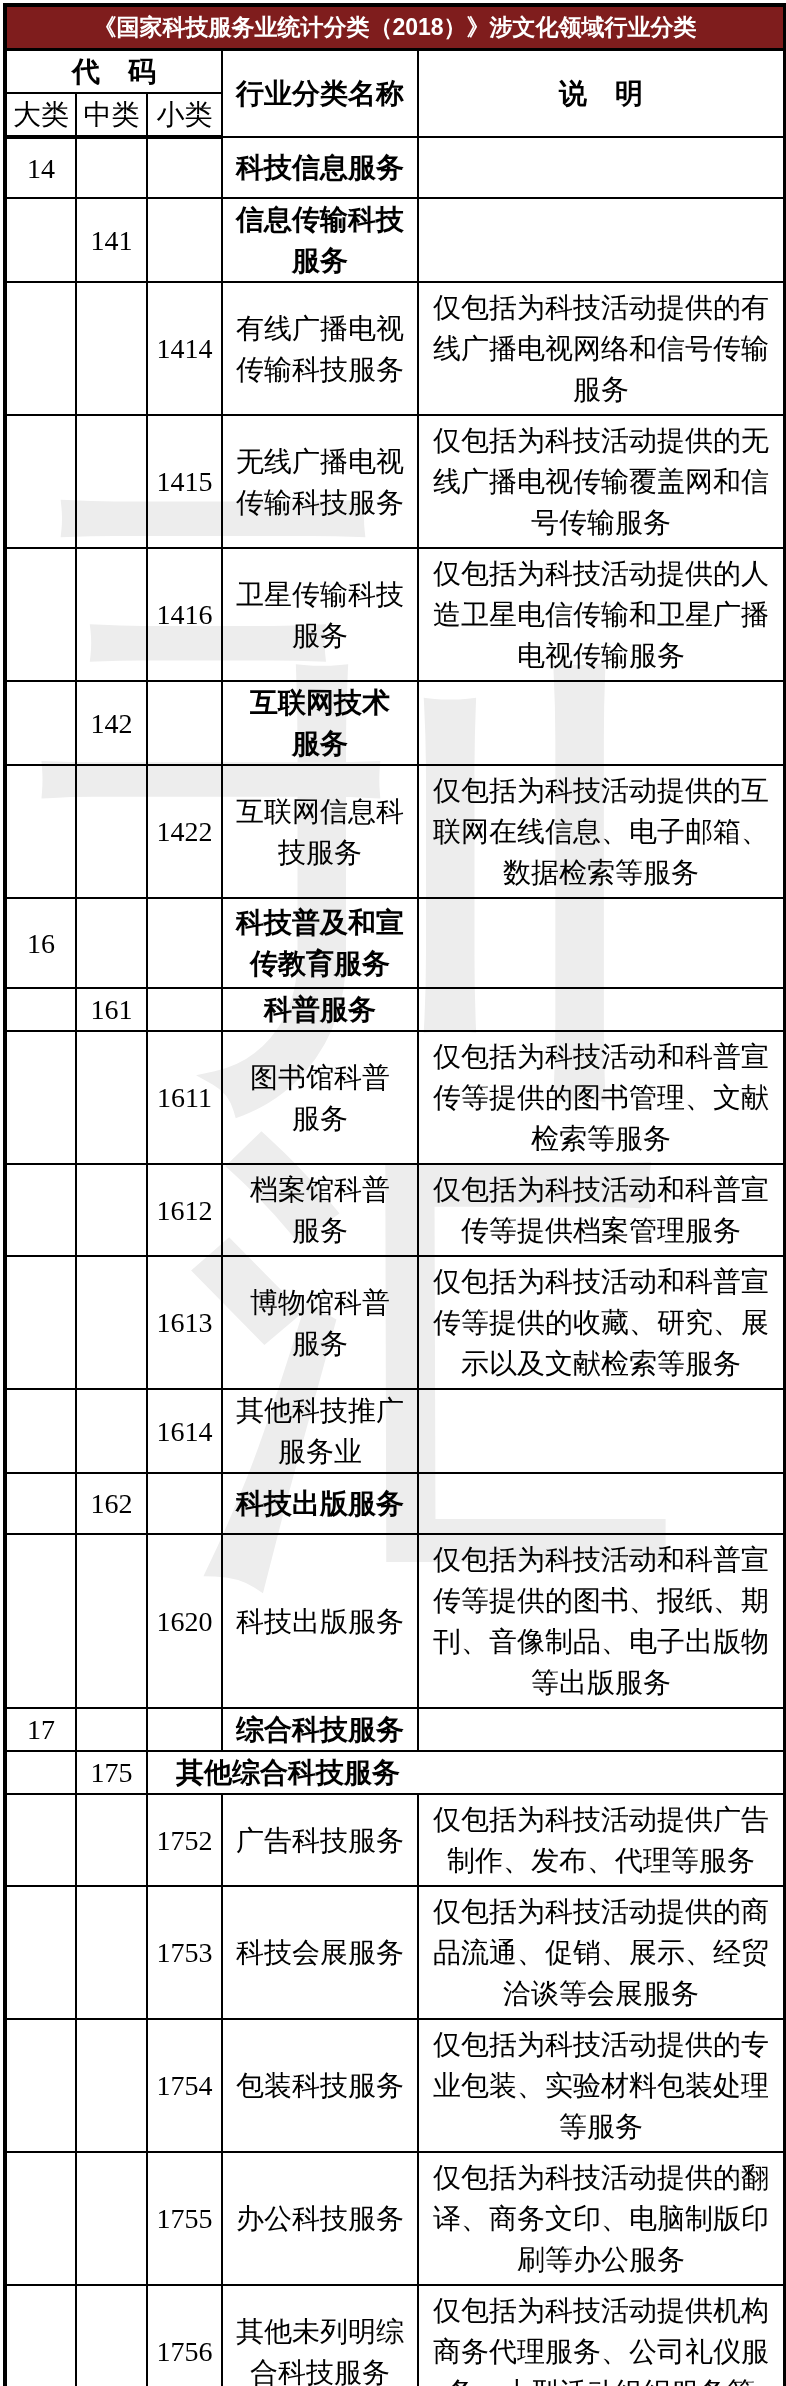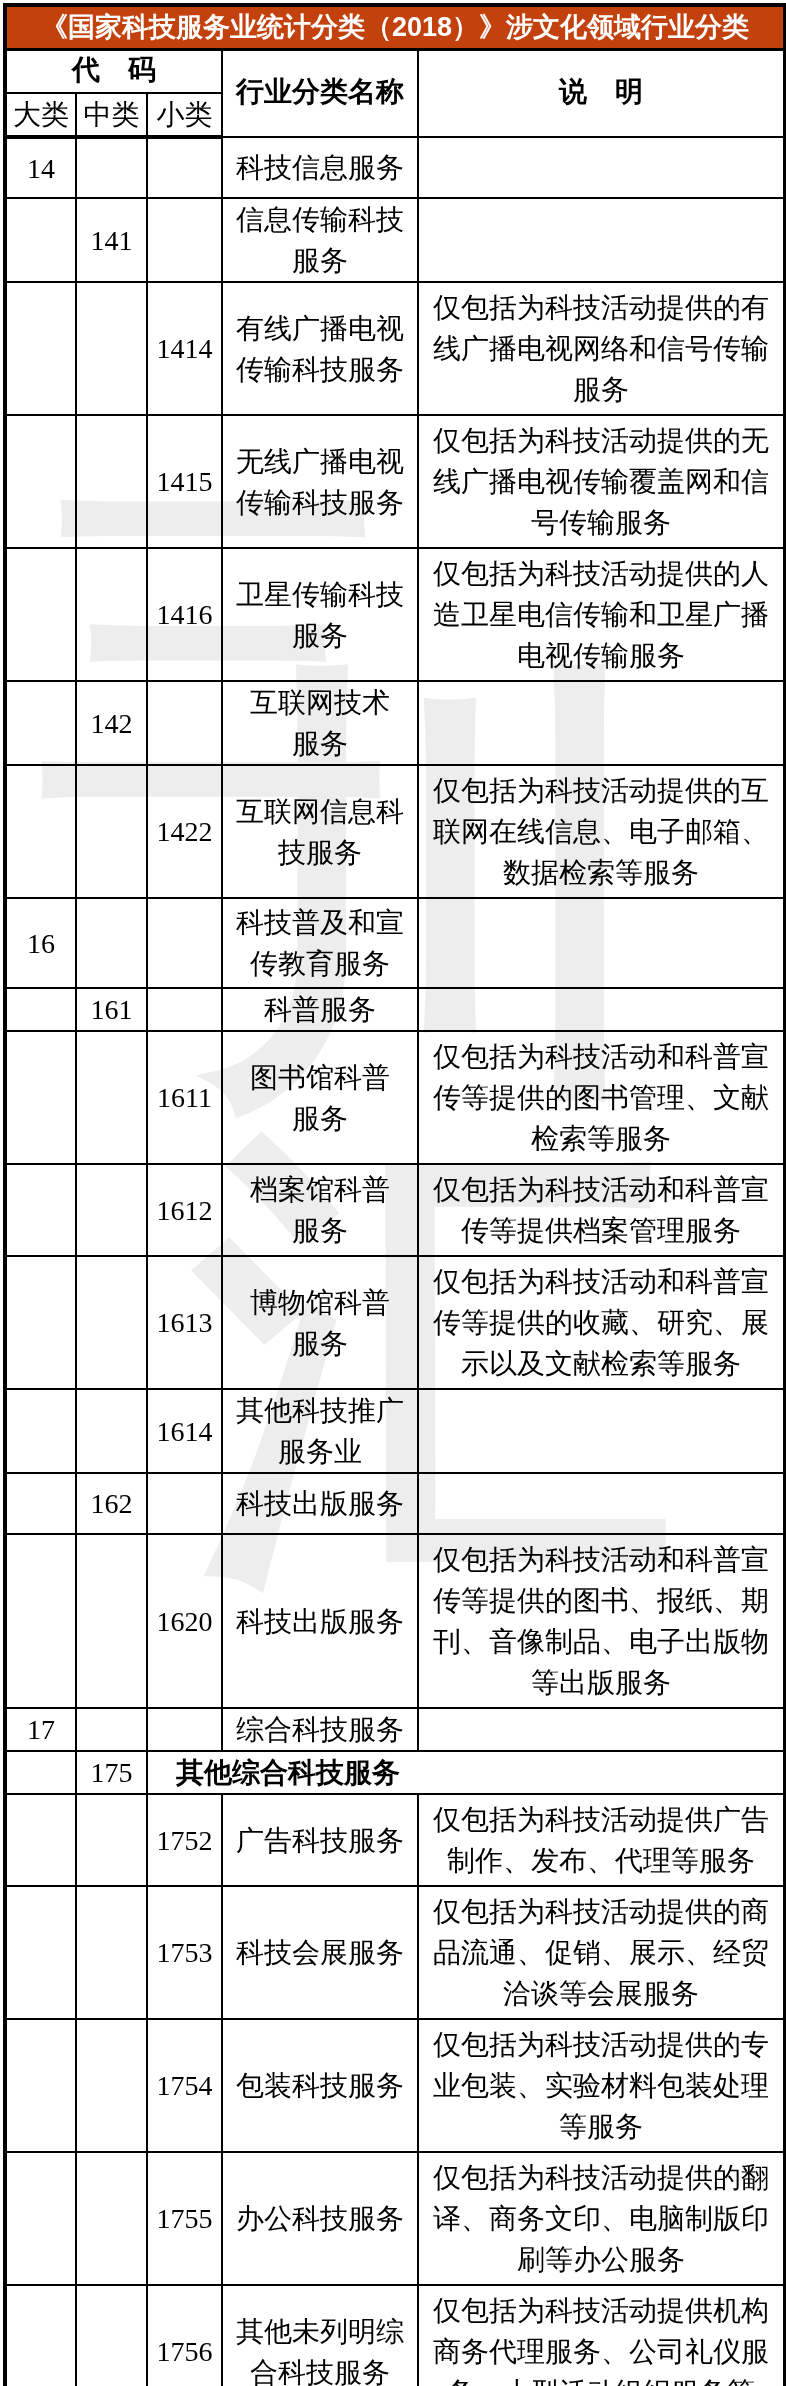--- a/index.html
+++ b/index.html
@@ -10,37 +10,37 @@
   .wm{position:absolute;z-index:0;color:#ededed;font-family:"Liberation Sans","DejaVu Sans",sans-serif;font-weight:bold;pointer-events:none;line-height:1;}
   .wm-1{left:36px;top:470px;font-size:360px;}
   .wm-2{left:200px;top:660px;font-size:460px;}
   .wm-3{left:195px;top:1120px;font-size:480px;}
 
   table.doc{position:relative;z-index:1;width:780px;border-collapse:collapse;table-layout:fixed;border:4px solid #000;background:transparent;}
   td{border:2px solid #000;vertical-align:middle;font-size:28px;line-height:41px;padding:0;overflow:hidden;}
 
   
   tr.title-row{height:35px;}
-  td.title-cell{background:#c2410c;color:#fff;text-align:center;
-    font-family:"Liberation Sans","DejaVu Sans",sans-serif;font-weight:bold;font-size:27px;
+  td.title-cell{background:#7f1d1d;color:#fff;text-align:center;
+    font-family:"Liberation Sans","DejaVu Sans",sans-serif;font-weight:bold;font-size:23px;
     border-bottom:3px solid #000;}
 
   
-  tr.hr1{height:41px;font-family:Liberation Mono, monospace;} tr.hr2{height:40px;}
+  tr.hr1{height:41px;} tr.hr2{height:40px;}
   td.hcell{text-align:center;font-weight:bold;}
   td.hsub{text-align:center;}
   tr.hr2 td{border-bottom:4px solid #000;}
   td.hname,td.hdesc{font-weight:bold;}
 
   
   tr.hA{height:41px;} tr.hB{height:61px;} tr.hC{height:90px;} tr.hD{height:165px;}
 
   td.code{text-align:center;}
   td.name{text-align:center;white-space:pre-line;}
-  td.name.lv{font-weight:normal;}
+  td.name.lv{font-weight:bold;}
   td.desc{text-align:center;padding:4px 12px;line-break:anywhere;word-break:break-all;margin-left:19px;}
   td.merged-name{text-align:left;padding-left:28px;font-weight:bold;}
 </style>
 </head>
 <body>
 
 <div class="page">
 
   <div class="wm wm-1">三</div>
   <div class="wm wm-2">川</div>

